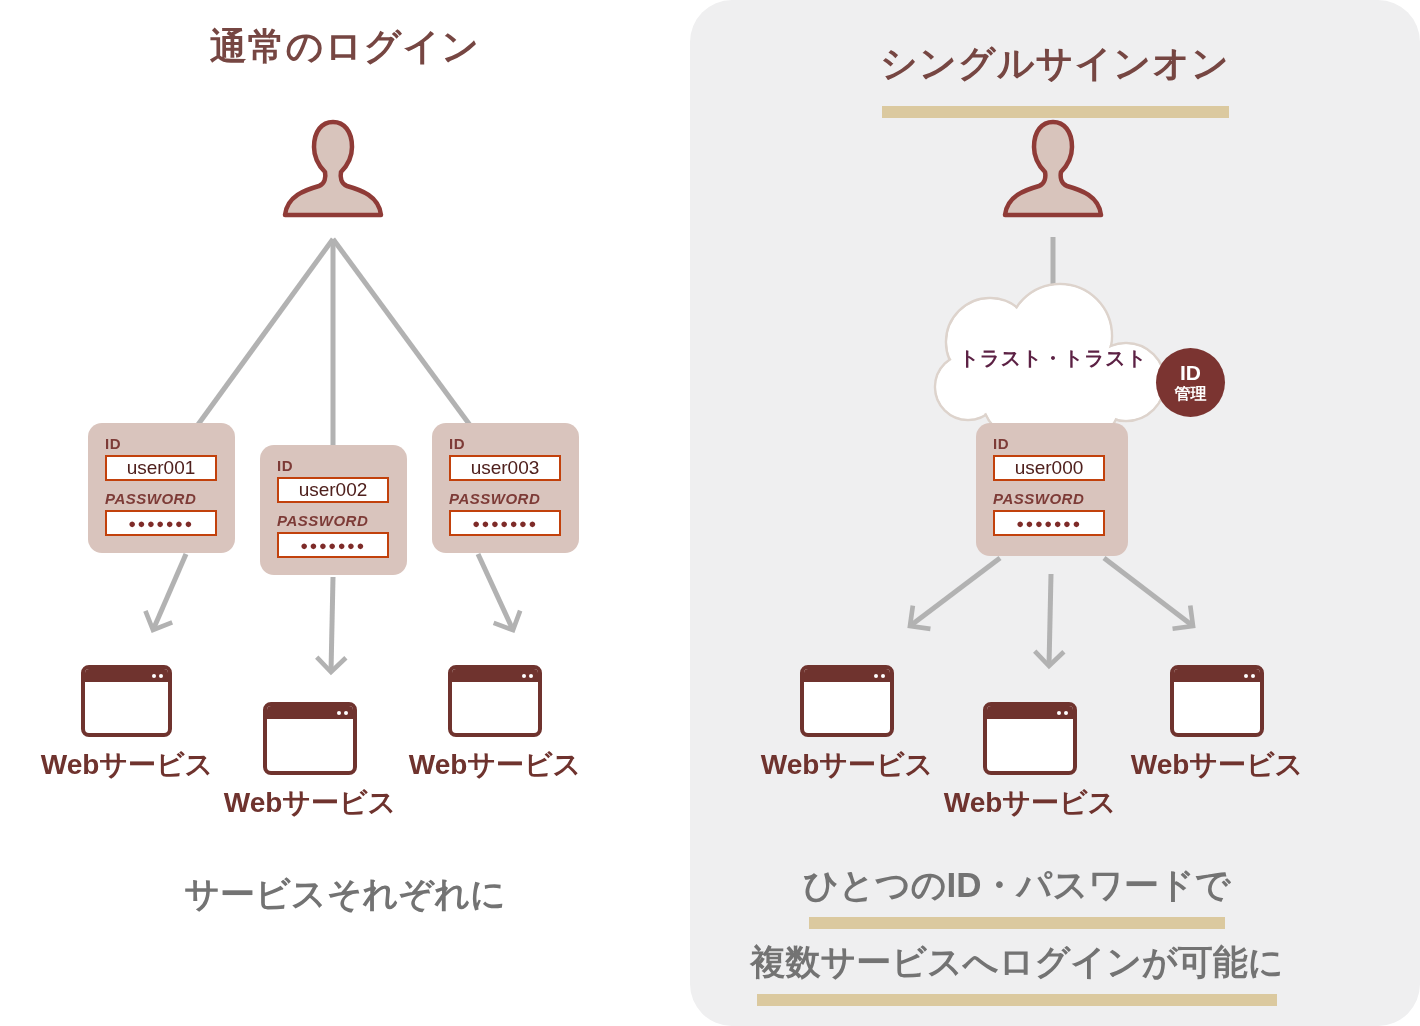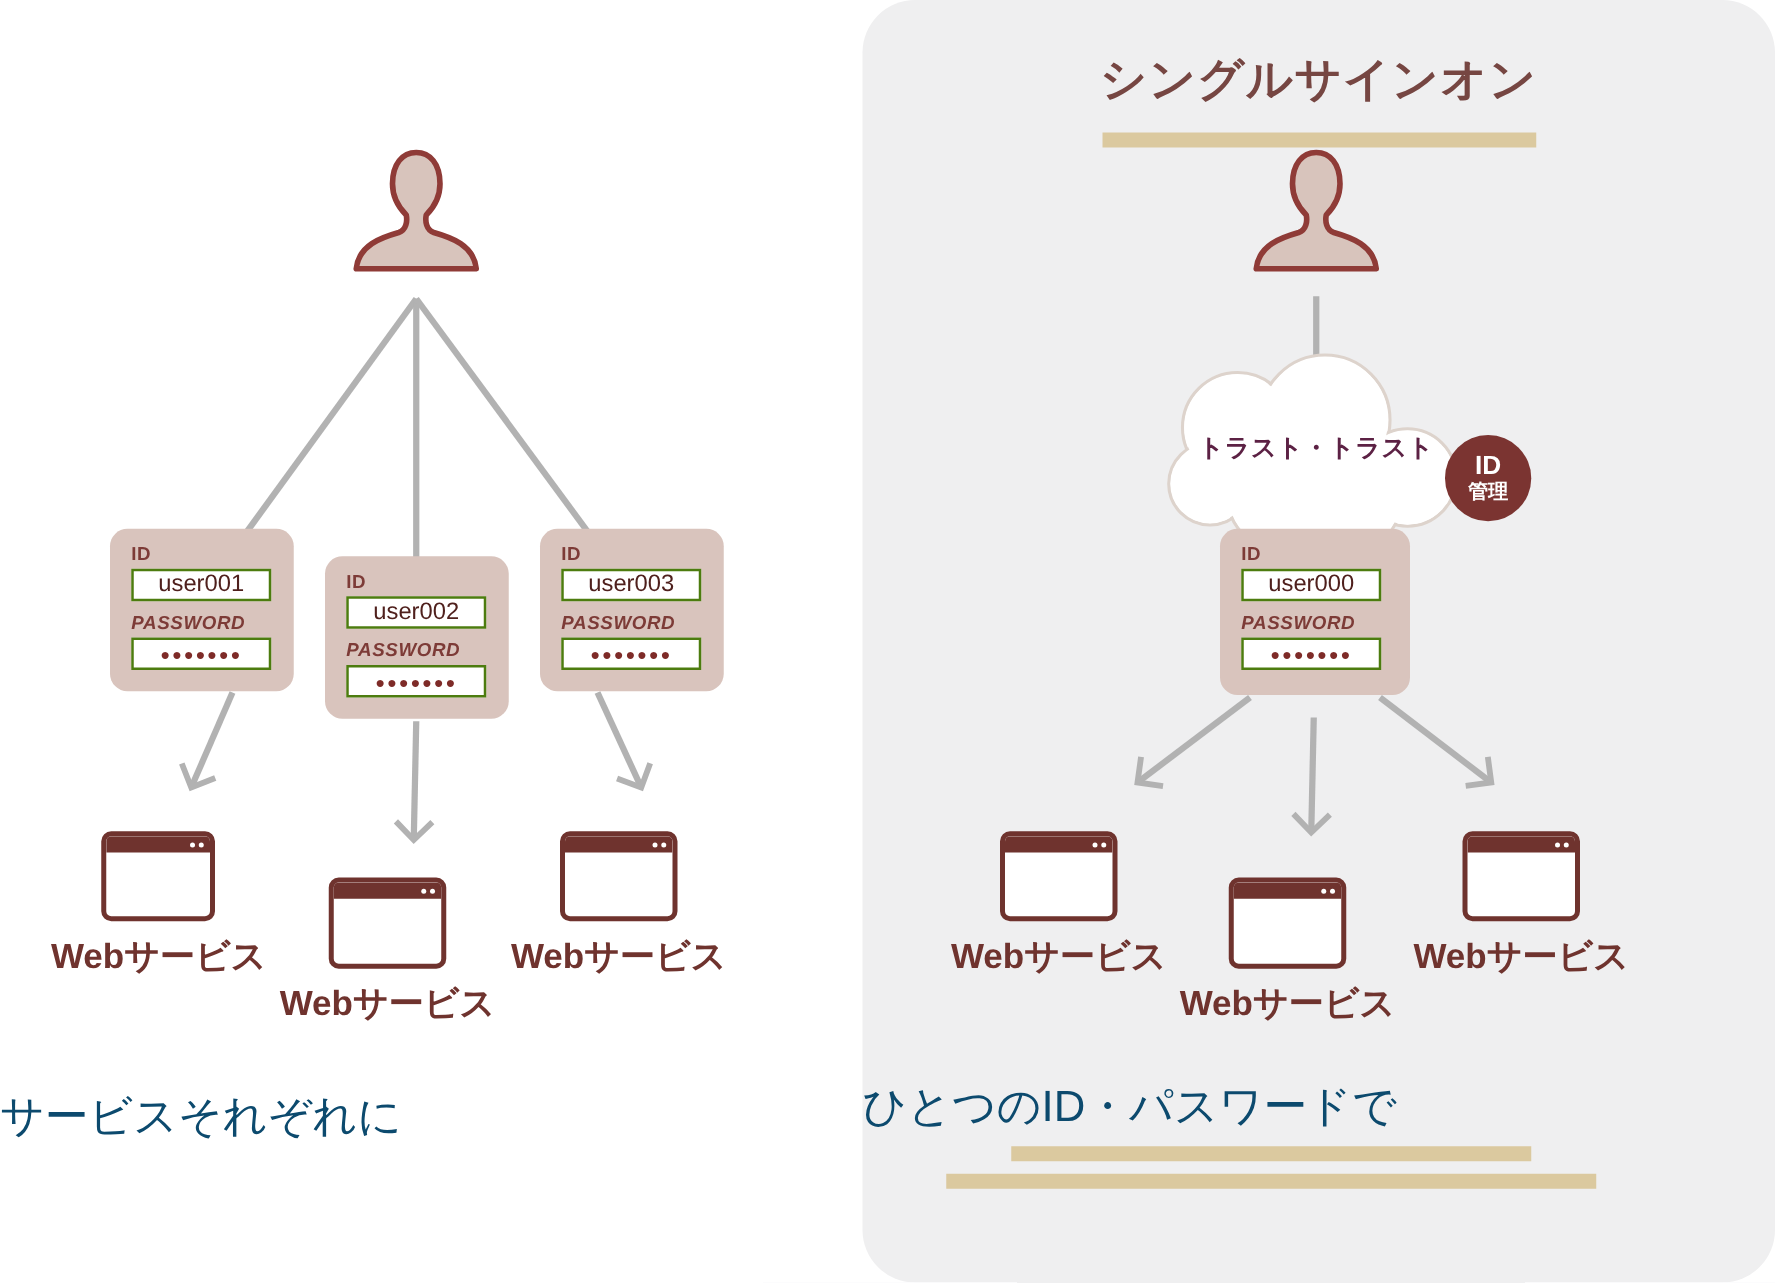--- a/index.html
+++ b/index.html
@@ -27,21 +27,21 @@
   .person{position:absolute;z-index:3;}
 
   .cred-card{
     position:absolute;width:147px;height:130px;background:#d9c4bd;
     border-radius:14px;padding:12px 0 0 17px;box-sizing:border-box;z-index:3;
   }
   .cred-card.right-card{width:152px;height:133px;z-index:4;}
   .cred-label{font-size:15px;font-weight:bold;color:#7d3b37;letter-spacing:0.5px;}
   .cred-label.pw{margin-top:9px;font-style:italic;}
   .cred-input{
-    width:112px;height:26px;background:#ffffff;border:2px solid #4d7c0f;
+    width:112px;height:26px;background:#ffffff;border:2px solid #c2410c;
     box-sizing:border-box;margin-top:3px;font-size:19px;color:#4f201d;
     text-align:center;line-height:22px;font-weight:500;
   }
   .cred-input.dots{
     font-size:13px;letter-spacing:1.5px;color:#7e2b28;line-height:23px;
   }
 
   .browser-window{
     position:absolute;background:#ffffff;border:4px solid #6f332e;
     border-radius:8px;box-sizing:border-box;overflow:hidden;z-index:3;
@@ -51,21 +51,21 @@
     align-items:center;gap:3px;padding-right:5px;
   }
   .bw-dot{width:4px;height:4px;border-radius:50%;background:#ffffff;}
 
   .svc-label{
     position:absolute;width:200px;text-align:center;font-size:28px;
     font-weight:bold;color:#6f332e;z-index:3;
   }
 
   .caption{
-    position:absolute;text-align:left;font-weight:normal;color:#0c4a6e;z-index:3;
+    position:absolute;text-align:center;font-weight:bold;color:#737373;z-index:3;
   }
   .left-caption{left:0;top:866px;width:690px;font-size:35px;line-height:1.62;}
   .right-caption{left:690px;top:862px;width:654px;font-size:35px;}
   .right-caption .bar1{width:416px;margin:8px auto 10px;}
   .right-caption .bar2{width:520px;margin:8px auto 0;}
 
   .cloud-svg{position:absolute;left:928px;top:280px;z-index:3;}
   .cloud-logo{
     position:absolute;left:948px;top:342px;width:210px;text-align:center;z-index:3;
   }
@@ -107,20 +107,21 @@
       <line x1="478" y1="554" x2="513" y2="630" marker-end="url(#arrowhead)"></line>
 
       <line x1="1053" y1="237" x2="1053" y2="312"></line>
 
       <line x1="1000" y1="558" x2="910" y2="626" marker-end="url(#arrowhead)"></line>
       <line x1="1051" y1="574" x2="1049" y2="666" marker-end="url(#arrowhead)"></line>
       <line x1="1104" y1="558" x2="1193" y2="626" marker-end="url(#arrowhead)"></line>
     </g>
   </svg>
 
+  <h2 class="title left-title">通常のログイン</h2>
 
   <svg class="person" style="left:279px;top:118px;" width="108" height="102" viewBox="0 0 108 102">
     <path d="M6,97 C8,78 26,72 40,68 C46,66 47,59 46,54 C39,47 35,38 35,29 C35,13 43,4 54,4 C65,4 73,13 73,29 C73,38 69,47 62,54 C61,59 62,66 68,68 C82,72 100,78 102,97 Z" fill="#d8c4bc" stroke="#8f3b37" stroke-width="4.5" stroke-linejoin="round"></path>
   </svg>
 
   <div class="cred-card" style="left:88px;top:423px;">
     <div class="cred-label">ID</div>
     <div class="cred-input">user001</div>
     <div class="cred-label pw">PASSWORD</div>
     <div class="cred-input dots">●●●●●●●</div>
@@ -232,16 +233,17 @@
     <div class="bw-bar">
       <span class="bw-dot"></span>
       <span class="bw-dot"></span>
     </div>
   </div>
   <div class="svc-label" style="left:1117px;top:746px;">Webサービス</div>
 
   <div class="caption right-caption">
     <div>ひとつのID・パスワードで</div>
     <div class="bar bar1"></div>
+    <div>複数サービスへログインが可能に</div>
     <div class="bar bar2"></div>
   </div>
 
 </div>
 
 </body></html>

